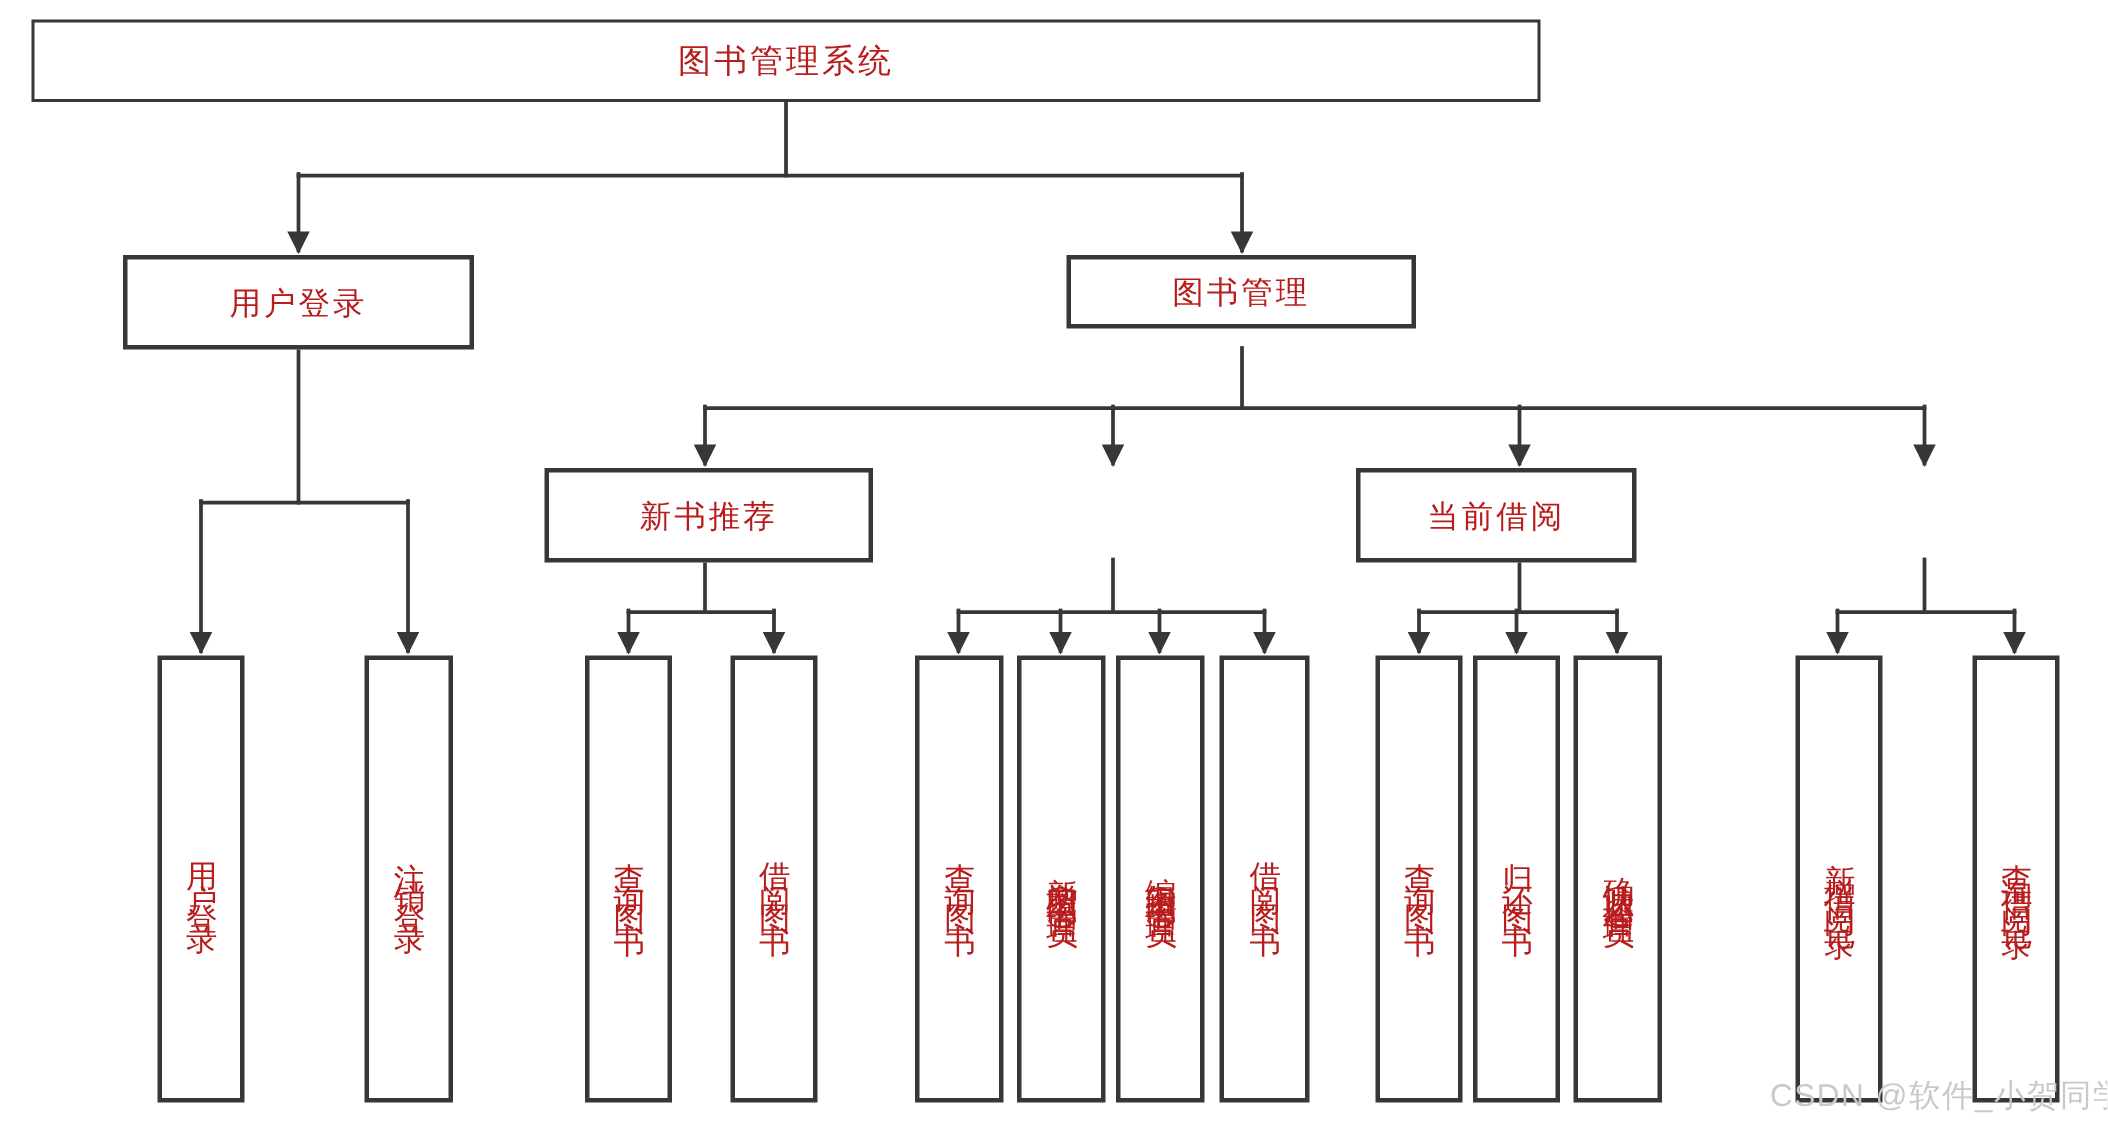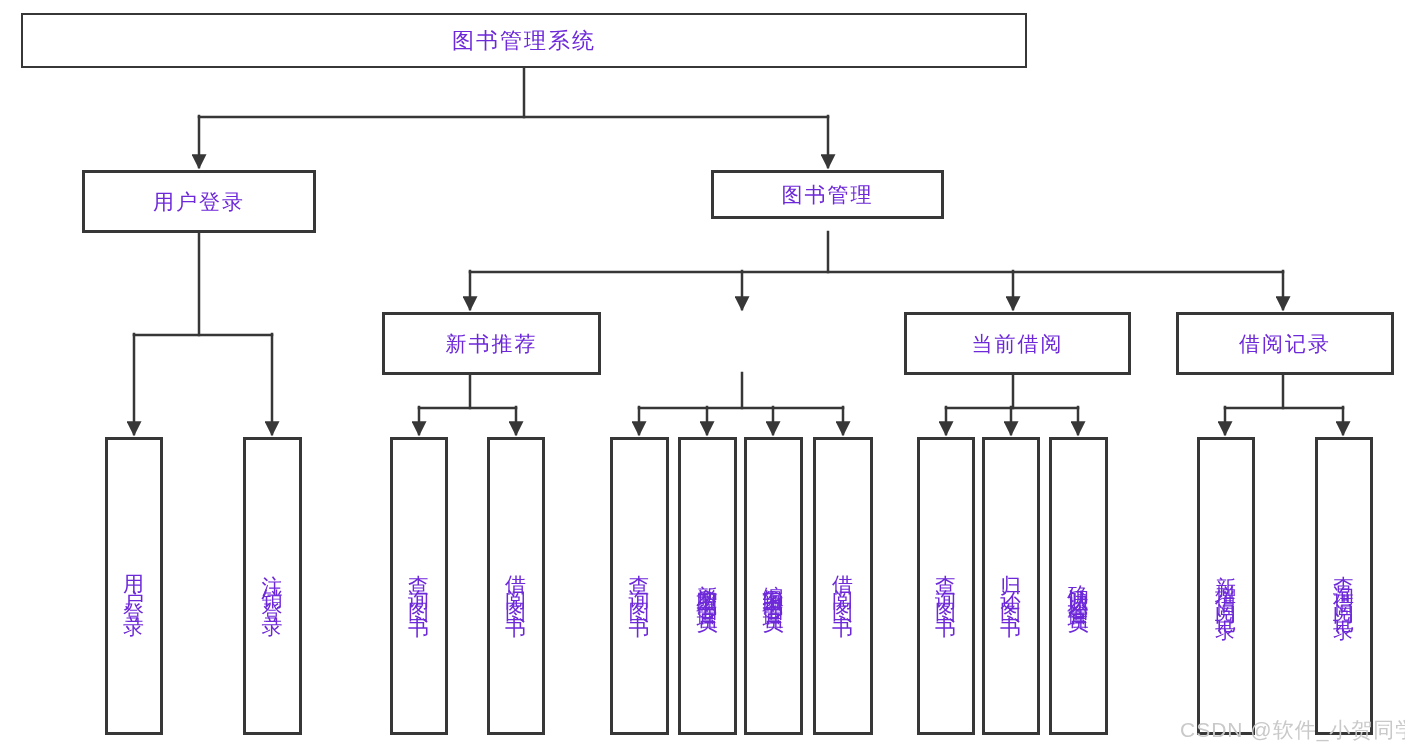--- a/index.html
+++ b/index.html
@@ -20,28 +20,29 @@
     left: 0; top: 0;
     width: 1405px;
     height: 747px;
     z-index: 1;
   }
   .node {
     position: absolute;
     box-sizing: border-box;
     border: 3px solid #373737;
     background: #ffffff;
-    color: #6d28d9;
+    color: #b91c1c;
     display: flex;
     align-items: center;
     justify-content: center;
     font-size: 21px;
     letter-spacing: 2px;
     z-index: 2;
     text-align: center;
+    font-family: Liberation Serif, serif;
   }
   .node.root { border-width: 2px; font-size: 22px; }
   .node.v {
     writing-mode: vertical-rl;
     text-orientation: mixed;
     line-height: 1;
   }
   .node.sp-lg { letter-spacing: 14px; }
   .node.sp-md { letter-spacing: 9px; }
   .node.sp-sm { letter-spacing: 4px; }
@@ -109,23 +110,22 @@
       <line x1="1225" y1="407" x2="1225" y2="434" marker-end="url(#arrow)"></line>
       <line x1="1343" y1="407" x2="1343" y2="434" marker-end="url(#arrow)"></line>
     </g>
   </svg>
 
   <div class="node root" style="left:21px;top:13px;width:1006px;height:55px">图书管理系统</div>
 
   <div class="node" style="left:82px;top:170px;width:234px;height:63px">用户登录</div>
   <div class="node" style="left:711px;top:170px;width:233px;height:49px">图书管理</div>
 
-  <div class="node" style="left:382px;top:312px;width:219px;height:63px">新书推荐</div>
-  <div class="node" style="left:904px;top:312px;width:227px;height:63px">当前借阅</div>
-  <div class="node" style="left:1176px;top:312px;width:218px;height:63px">借阅记录</div>
+  <div class="node" style="left:363px;top:312px;width:219px;height:63px">新书推荐</div>
+  <div class="node" style="left:904px;top:312px;width:187px;height:63px">当前借阅</div>
 
   <div class="node v sp-lg" style="left:105px;top:437px;width:58px;height:298px">用户登录</div>
   <div class="node v sp-lg" style="left:243px;top:437px;width:59px;height:298px">注销登录</div>
 
   <div class="node v sp-lg" style="left:390px;top:437px;width:58px;height:298px">查询图书</div>
   <div class="node v sp-lg" style="left:487px;top:437px;width:58px;height:298px">借阅图书</div>
 
   <div class="node v sp-lg" style="left:610px;top:437px;width:59px;height:298px">查询图书</div>
   <div class="node v sp-sm" style="left:678px;top:437px;width:59px;height:298px">新增图书（管理员）</div>
   <div class="node v sp-sm" style="left:744px;top:437px;width:59px;height:298px">编辑图书（管理员）</div>

